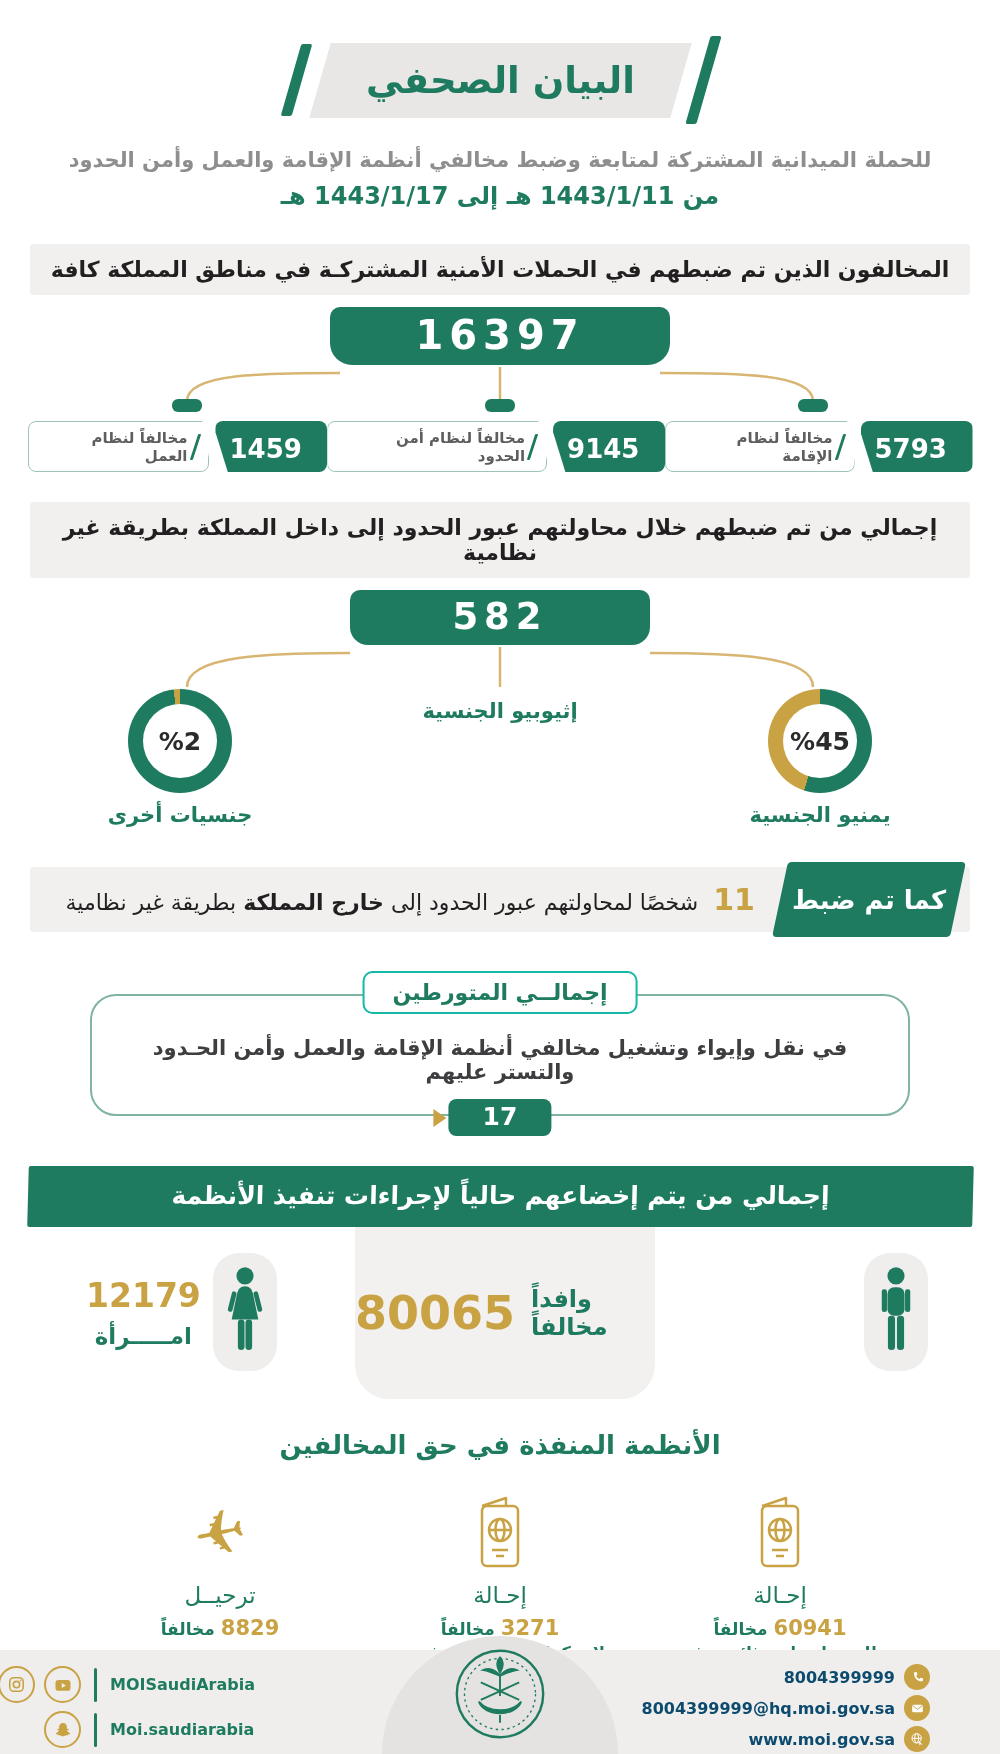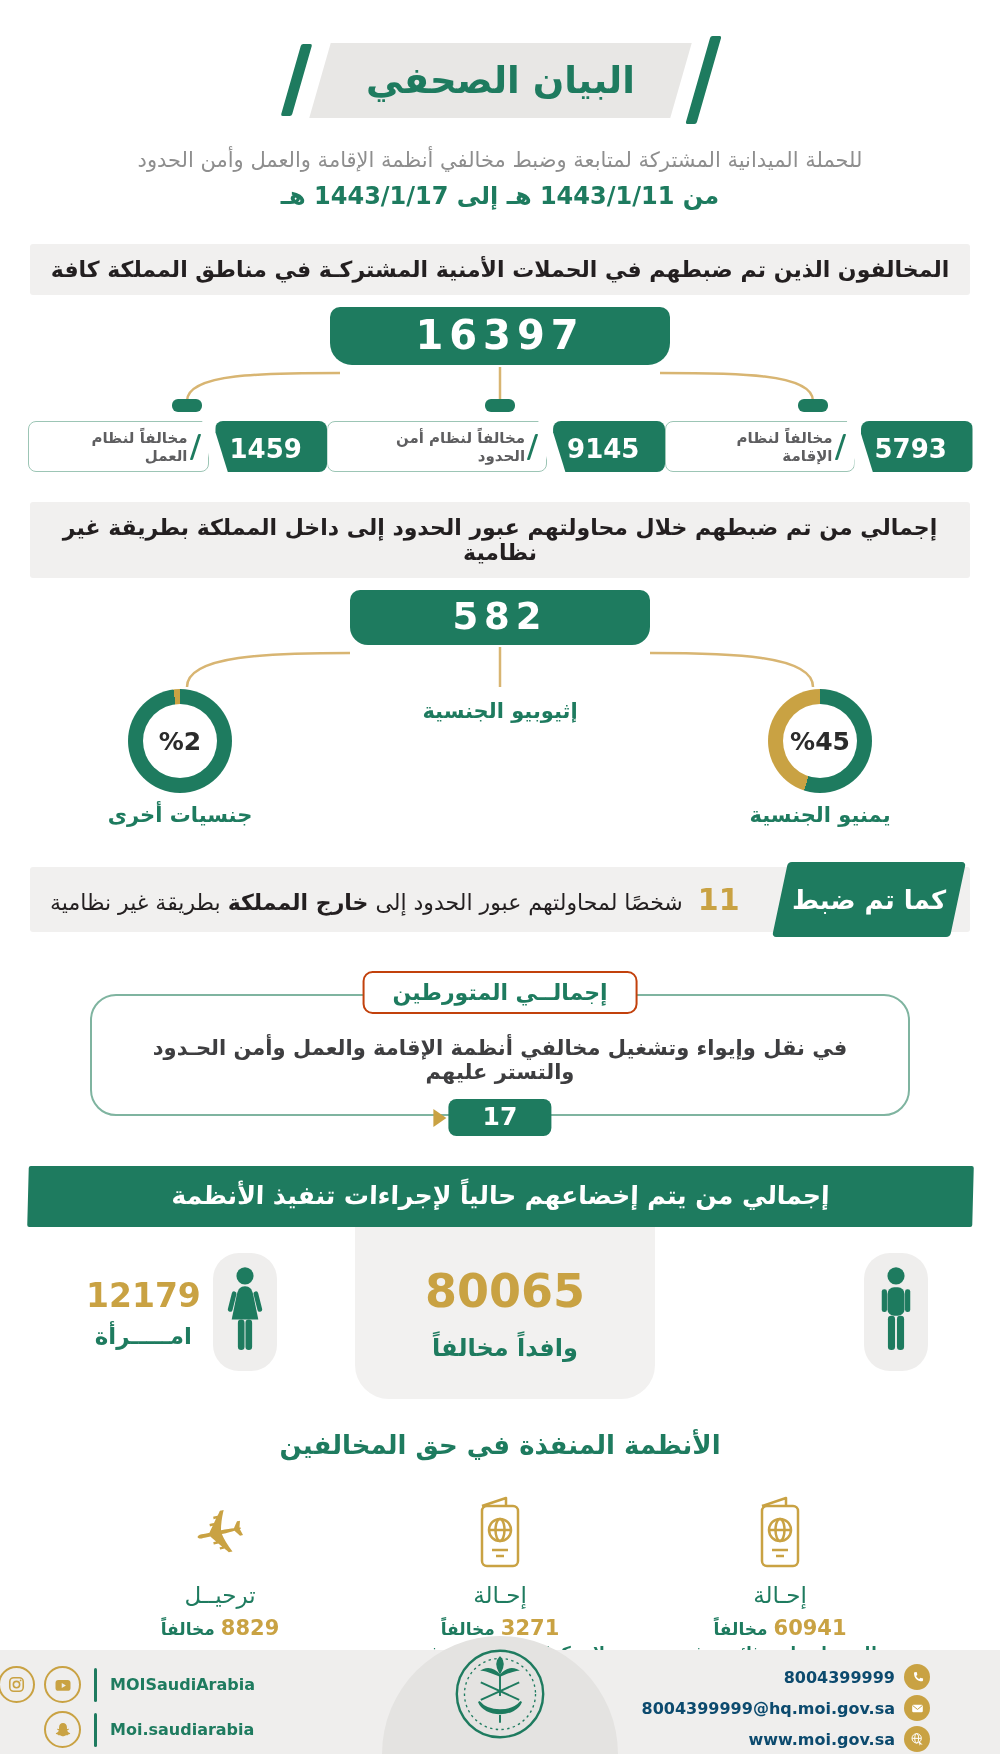--- a/index.html
+++ b/index.html
@@ -5,21 +5,21 @@
   * { margin:0; padding:0; box-sizing:border-box; }
   body { background:#ffffff; font-family:"DejaVu Sans", sans-serif; }
   .page { position:relative; width:1000px; height:1754px; margin:0 auto; background:#ffffff; overflow:hidden; direction:rtl; }
 
   
   .hdr { display:flex; justify-content:center; align-items:center; gap:18px; padding-top:36px; direction:ltr; }
   .slash { width:11px; height:88px; background:#1E7B5F; transform:skewX(-16deg); border-radius:2px; }
   .slash.small { height:72px; }
   .title-box { background:#E8E7E5; transform:skewX(-16deg); padding:16px 46px; }
   .title-box > div { transform:skewX(16deg); color:#1E7B5F; font-size:37px; font-weight:bold; }
-  .subtitle { text-align:center; color:#8E8E8E; font-size:21px; font-weight:normal; margin-top:24px; }
+  .subtitle { text-align:center; color:#8E8E8E; font-size:21px; font-weight:bold; margin-top:24px; }
   .daterange { text-align:center; color:#1E7B5F; font-size:24px; font-weight:bold; margin-top:10px; }
 
   
   .banner { width:940px; margin:0 auto; background:#F1F0EF; text-align:center; font-size:22px; color:#231F20; padding:13px 10px; border-radius:3px; }
   .banner.bold { font-weight:bold; }
   .banner b { font-weight:bold; }
   .banner1 { margin-top:34px; }
   .banner2 { margin-top:30px; font-weight:600; }
 
   
@@ -39,36 +39,36 @@
   .donut-col { width:300px; display:flex; flex-direction:column; align-items:center; }
   .donut { position:relative; width:104px; height:104px; border-radius:50%; }
   .donut::after { content:""; position:absolute; inset:15px; background:#fff; border-radius:50%; }
   .donut-pct { position:absolute; inset:0; z-index:2; display:flex; align-items:center; justify-content:center; font-size:25px; font-weight:bold; color:#2B2B2B; }
   .donut-label { margin-top:10px; color:#1E7B5F; font-size:21px; font-weight:bold; }
 
   
   .banner3 { position:relative; width:940px; margin:40px auto 0; background:#F1F0EF; min-height:64px; border-radius:3px; }
   .badge { position:absolute; top:-5px; bottom:-5px; right:12px; width:178px; background:#1E7B5F; transform:skewX(-12deg); border-radius:4px; }
   .badge > div { transform:skewX(12deg); color:#fff; font-size:26px; font-weight:bold; height:100%; display:flex; align-items:center; justify-content:center; }
-  .banner3-content { padding:15px 215px 15px 20px; font-size:22px; color:#231F20; text-align:left;margin-top:22px; }
+  .banner3-content { padding:15px 215px 15px 20px; font-size:22px; color:#231F20; text-align:right;margin-top:22px; }
   .banner3-content .num { color:#C9A243; font-weight:bold; font-size:30px; padding-left:8px; }
 
   
   .involved { position:relative; width:820px; margin:62px auto 0; border:2px solid #7FB4A0; border-radius:26px; padding:40px 30px 30px; }
-  .involved-title { position:absolute; top:-25px; right:50%; transform:translateX(50%); background:#fff; border:2px solid #c2410c; border-radius:10px; padding:7px 28px; color:#1E7B5F; font-size:22px; font-weight:bold; white-space:nowrap; }
+  .involved-title { position:absolute; top:-25px; right:50%; transform:translateX(50%); background:#fff; border:2px solid #14b8a6; border-radius:10px; padding:7px 28px; color:#1E7B5F; font-size:22px; font-weight:bold; white-space:nowrap; }
   .involved-body { text-align:center; color:#3E3E40; font-size:21px; font-weight:600; }
   .involved-count { position:absolute; bottom:-22px; right:50%; transform:translateX(50%); background:#1E7B5F; color:#fff; font-size:25px; font-weight:bold; padding:3px 34px 5px; border-radius:8px; }
   .involved-count .tri { position:absolute; left:-15px; top:50%; transform:translateY(-50%); width:0; height:0; border-top:9px solid transparent; border-bottom:9px solid transparent; border-left:13px solid #C9A243; }
 
   
   .green-banner { width:945px; margin:50px auto 0; background:#1E7B5F; color:#fff; text-align:center; font-size:25px; font-weight:bold; padding:15px 0 17px; transform:skewX(-1.5deg); border-radius:2px; }
 
   
   .current-row { position:relative; width:1000px; height:175px; direction:ltr; }
-  .center-panel { position:absolute; left:355px; top:0; width:300px; height:172px; background:#F2F1F0; border-radius:0 0 34px 34px; display:flex; flex-direction:column; align-items:center; justify-content:center; gap:16px; }
+  .center-panel { position:absolute; left:355px; top:0; width:300px; height:172px; background:#F2F1F0; border-radius:0 0 34px 34px; display:flex; flex-direction:row; align-items:center; justify-content:center; gap:16px; }
   .center-panel .big { color:#C9A243; font-size:46px; font-weight:bold; }
   .center-panel .lbl { color:#1E7B5F; font-size:24px; font-weight:bold; }
   .side-stat { position:absolute; top:26px; display:flex; direction:ltr; align-items:center; gap:12px; }
   .side-stat .txt { text-align:center; }
   .side-stat .num { color:#C9A243; font-size:33px; font-weight:bold; }
   .side-stat .lbl { color:#1E7B5F; font-size:23px; font-weight:bold; margin-top:8px; }
   .icon-tile { width:64px; height:118px; background:#EFEEED; border-radius:26px; display:flex; align-items:center; justify-content:center; }
   .men-stat { right:72px; }
   .women-stat { left:86px; }
 

